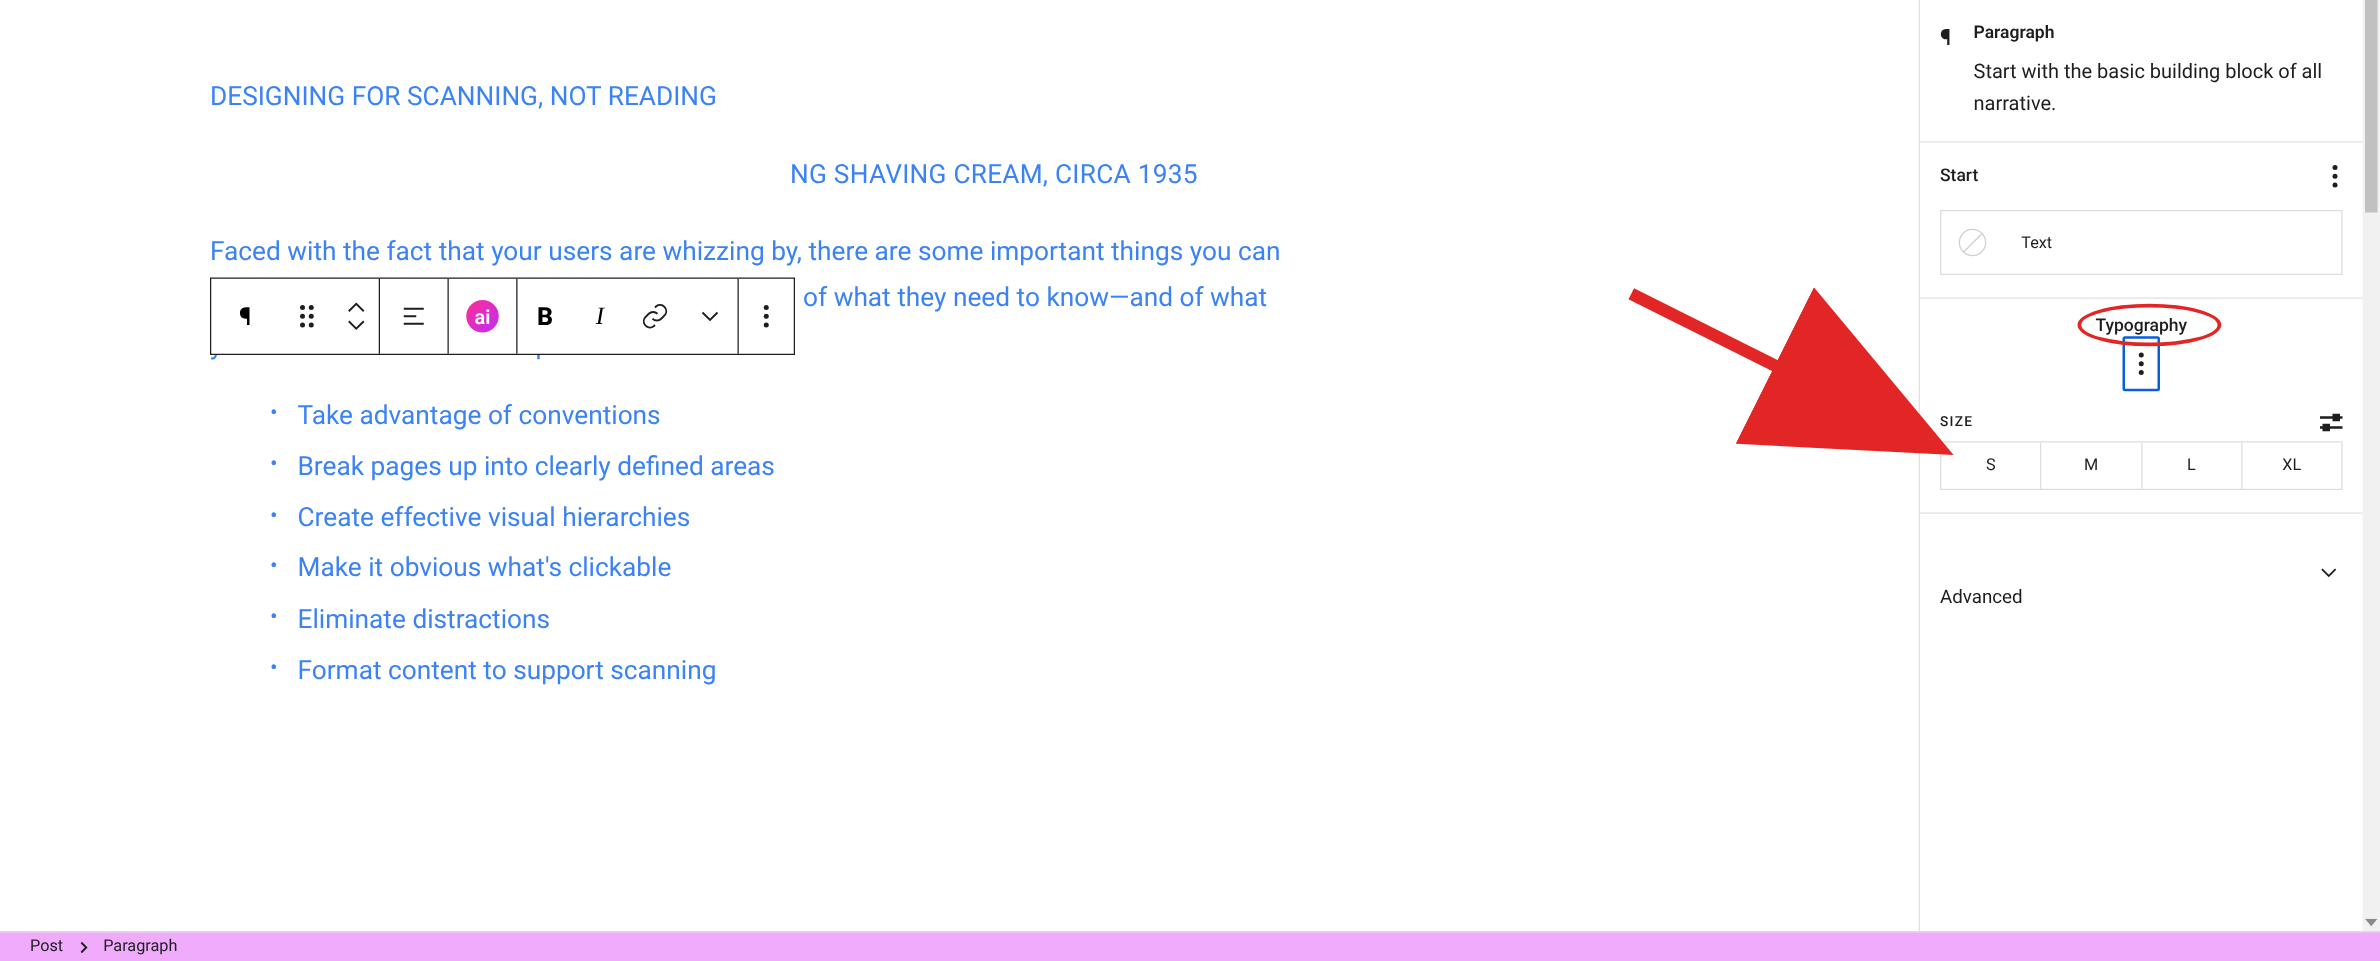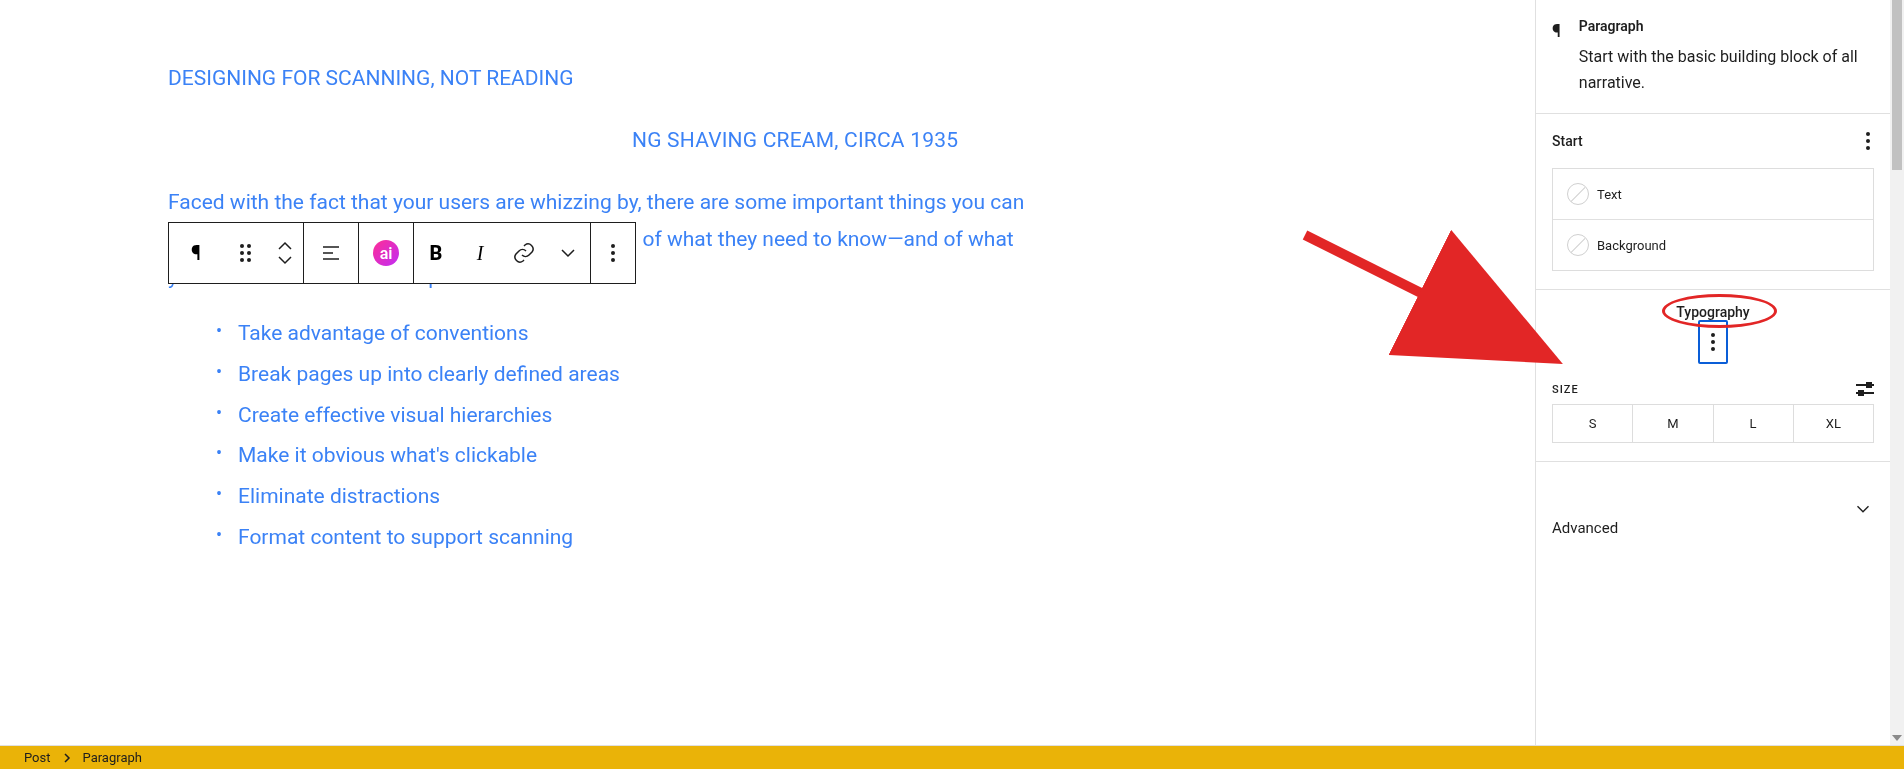--- a/index.html
+++ b/index.html
@@ -56,41 +56,41 @@
 .sb-header .icon { font-size: 18px; font-weight: 600; padding-top: 2px; }
 .sb-header .title { font-weight: 600; font-size: 14px; margin-bottom: 10px; }
 .sb-header .desc { font-size: 16px; line-height: 1.6; color: #1e1e1e; }
 
 .sb-section { border-bottom: 1px solid #e0e0e0; padding: 14px 16px 18px 16px; }
 .sb-sec-head { display: flex; align-items: center; justify-content: space-between; margin-bottom: 14px; }
 .sb-sec-head h3 { font-size: 14px; font-weight: 500; }
 .dots-menu { display: flex; flex-direction: column; gap: 3px; padding: 4px; cursor: pointer; }
 .dots-menu span { width: 4px; height: 4px; background: #1e1e1e; border-radius: 50%; }
 .color-box { border: 1px solid #ddd; }
-.color-row { display: flex; align-items: center; gap: 8px; padding: 14px 14px; cursor: pointer; }
+.color-row { display: flex; align-items: center; gap: 28px; padding: 14px 14px; cursor: pointer; }
 .color-row + .color-row { border-top: 1px solid #e0e0e0; }
 .color-swatch { width: 22px; height: 22px; border-radius: 50%; border: 1px solid #d0d0d0; position: relative; }
 .color-swatch::after { content: ""; position: absolute; width: 100%; height: 1px; background: #d0d0d0; top: 50%; left: 0; transform: rotate(-45deg); }
 
 .typo-header { display: flex; align-items: center; justify-content: space-between; flex-direction: column; }
 .typo-title-wrap { position: relative; display: inline-block; }
 .typo-circle {
   position: absolute;
   left: -14px; top: -10px;
   width: 115px; height: 34px;
   border: 3px solid #e22626;
   border-radius: 50%;
   pointer-events: none;
 }
 .typo-menu-box {
   width: 30px; height: 44px; border: 2px solid #0a5ed7;
   display: flex; align-items: center; justify-content: center;
   border-radius: 2px;
 }
-.size-row { display: flex; align-items: center; justify-content: space-between; margin: 18px 0 8px 0; }
+.size-row { display: flex; justify-content: space-between; margin: 18px 0 8px 0; }
 .size-label { font-size: 11px; letter-spacing: 1px; font-weight: 500; }
 .sliders-icon { width: 18px; height: 14px; position: relative; }
 .sliders-icon .ln { position: absolute; background: #1e1e1e; height: 2px; width: 100%; }
 .sliders-icon .ln::after { content: ""; position: absolute; width: 6px; height: 6px; background: #1e1e1e; top: -2px; }
 .sliders-icon .l1 { top: 2px; } .sliders-icon .l1::after { right: 2px; }
 .sliders-icon .l2 { top: 10px; } .sliders-icon .l2::after { left: 2px; }
 
 .size-buttons { display: flex; border: 1px solid #ddd; }
 .size-btn { flex: 1; text-align: center; padding: 11px 0; font-size: 13px; cursor: pointer; }
 .size-btn + .size-btn { border-left: 1px solid #ddd; }
@@ -104,21 +104,21 @@
 .vscroll .bottom-arr { position: absolute; left: 0; right: 0; bottom: 0; height: 14px; display: flex; align-items: center; justify-content: center; }
 
 
 .breadcrumb {
   position: absolute;
   left: 0; right: 0; bottom: 0; height: 24px;
   display: flex; align-items: center; gap: 12px;
   padding-left: 24px;
   font-size: 13px; color: #1e1e1e;
   border-top: 1px solid #e0e0e0;
-  background: #eab308;
+  background: #f0abfc;
 }
 .breadcrumb .sep { font-size: 10px; }
 
 
 .arrow-annot { position: absolute; left: 1295px; top: 225px; pointer-events: none; z-index: 50; }
 </style>
 </head>
 <body>
 
 <div class="content-area">
@@ -218,24 +218,20 @@
           <span></span>
           <span></span>
           <span></span>
         </div>
     </div>
     <div class="color-box">
       <div class="color-row">
         <div class="color-swatch"></div>
         <span>Text</span>
       </div>
-      <div class="color-row">
-        <div class="color-swatch"></div>
-        <span>Background</span>
-      </div>
     </div>
   </div>
 
   <div class="sb-section">
     <div class="typo-header">
       <div class="typo-title-wrap">
         <h3 style="font-size:14px;font-weight:500;">Typography</h3>
         <div class="typo-circle"></div>
       </div>
       <div class="typo-menu-box">

